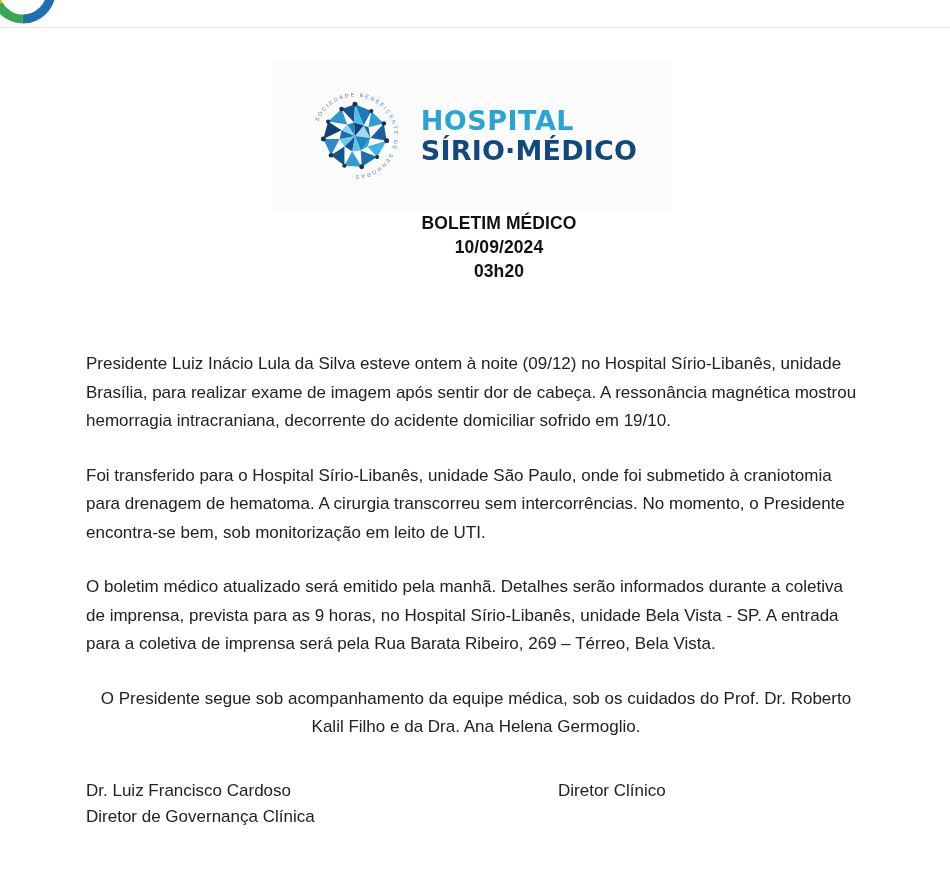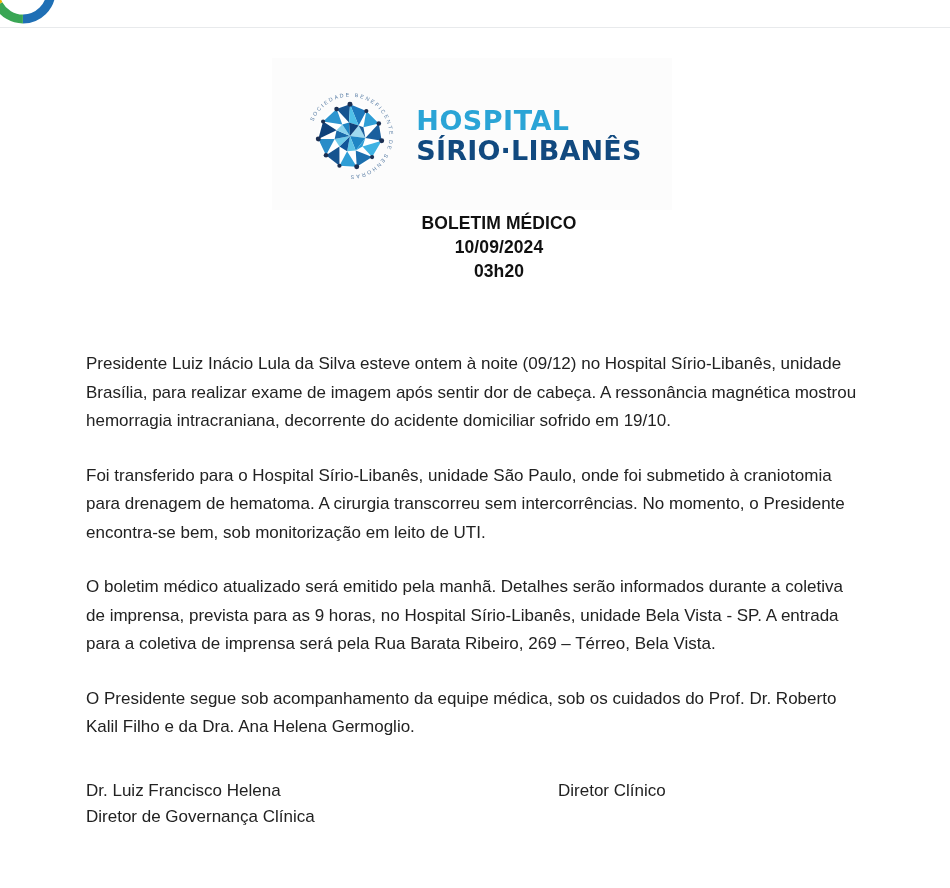--- a/index.html
+++ b/index.html
@@ -118,21 +118,21 @@
     top: 322px;
     width: 780px;
   }
   .body-copy p {
     margin: 0 0 26px 0;
     font-family: "Liberation Sans", sans-serif;
     font-size: 17px;
     line-height: 28.5px;
     color: #222222;
   }
-  .body-copy p:last-child { margin-bottom: 0; }
+  .body-copy p:last-child { margin-bottom: 0; text-align: center; }
 
   
   .signatures {
     position: absolute;
     left: 86px;
     top: 750px;
     width: 790px;
     display: flex;
   }
   .sig-col {
@@ -216,41 +216,41 @@
               <circle cx="-25" cy="20" r="2.4"></circle>
               <circle cx="-33" cy="3" r="2.6"></circle>
               <circle cx="-28" cy="-15" r="2.2"></circle>
               <circle cx="-14" cy="-28" r="2.4"></circle>
             </g>
           </g>
         </svg>
       </span>
       <span class="wordmark">
         <span class="wm-top">HOSPITAL</span>
-        <span class="wm-bottom">SÍRIO·LIBANÊS</span>
+        <span class="wm-bottom">SÍRIO·MÉDICO</span>
       </span>
     </div>
   </div>
 
   <div class="heading">
     <div>BOLETIM MÉDICO</div>
     <div>10/09/2024</div>
     <div>03h20</div>
   </div>
 
   <div class="body-copy">
     <p>Presidente Luiz Inácio Lula da Silva esteve ontem à noite (09/12) no Hospital Sírio-Libanês, unidade Brasília, para realizar exame de imagem após sentir dor de cabeça. A ressonância magnética mostrou hemorragia intracraniana, decorrente do acidente domiciliar sofrido em 19/10.</p>
     <p>Foi transferido para o Hospital Sírio-Libanês, unidade São Paulo, onde foi submetido à craniotomia para drenagem de hematoma. A cirurgia transcorreu sem intercorrências. No momento, o Presidente encontra-se bem, sob monitorização em leito de UTI.</p>
     <p>O boletim médico atualizado será emitido pela manhã. Detalhes serão informados durante a coletiva de imprensa, prevista para as 9 horas, no Hospital Sírio-Libanês, unidade Bela Vista - SP. A entrada para a coletiva de imprensa será pela Rua Barata Ribeiro, 269 – Térreo, Bela Vista.</p>
     <p>O Presidente segue sob acompanhamento da equipe médica, sob os cuidados do Prof. Dr. Roberto Kalil Filho e da Dra. Ana Helena Germoglio.</p>
   </div>
 
   <div class="signatures">
     <div class="sig-col left">
-      <span class="sig-name">Dr. Luiz Francisco Helena</span>
+      <span class="sig-name">Dr. Luiz Francisco Cardoso</span>
       <span class="sig-role">Diretor de Governança Clínica</span>
     </div>
     <div class="sig-col right">
       <span class="sig-role">Diretor Clínico</span>
     </div>
   </div>
 
 </div>
 
 </body></html>

